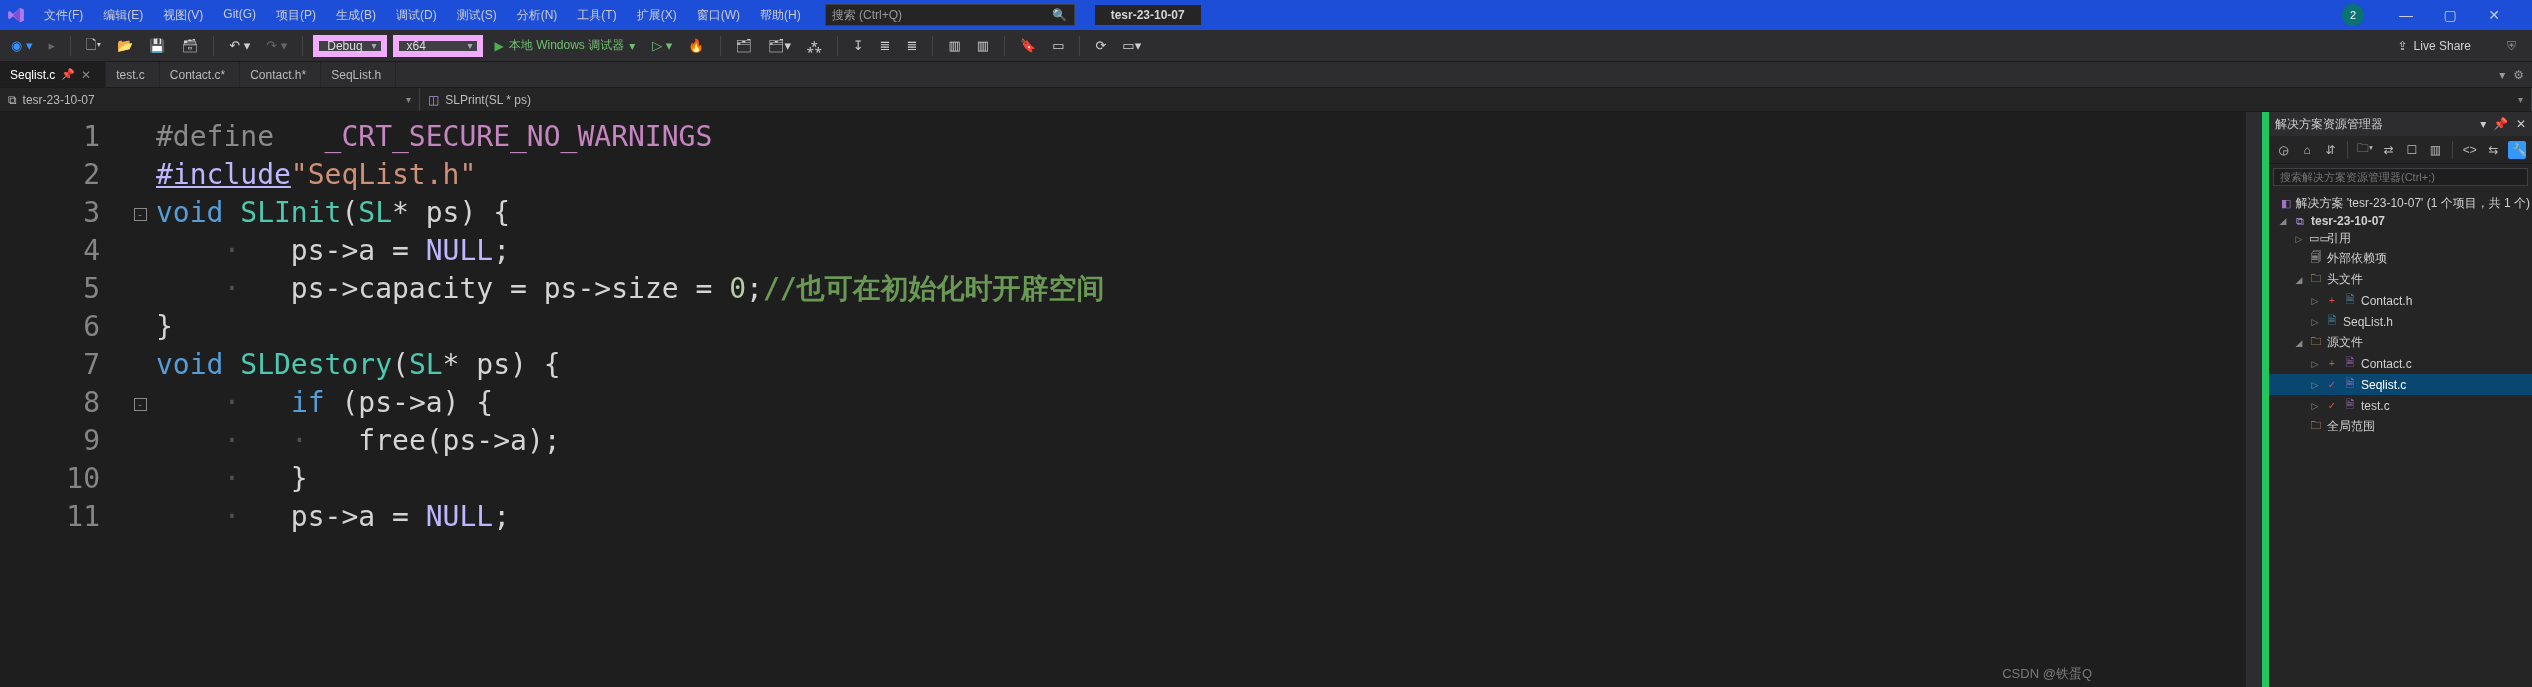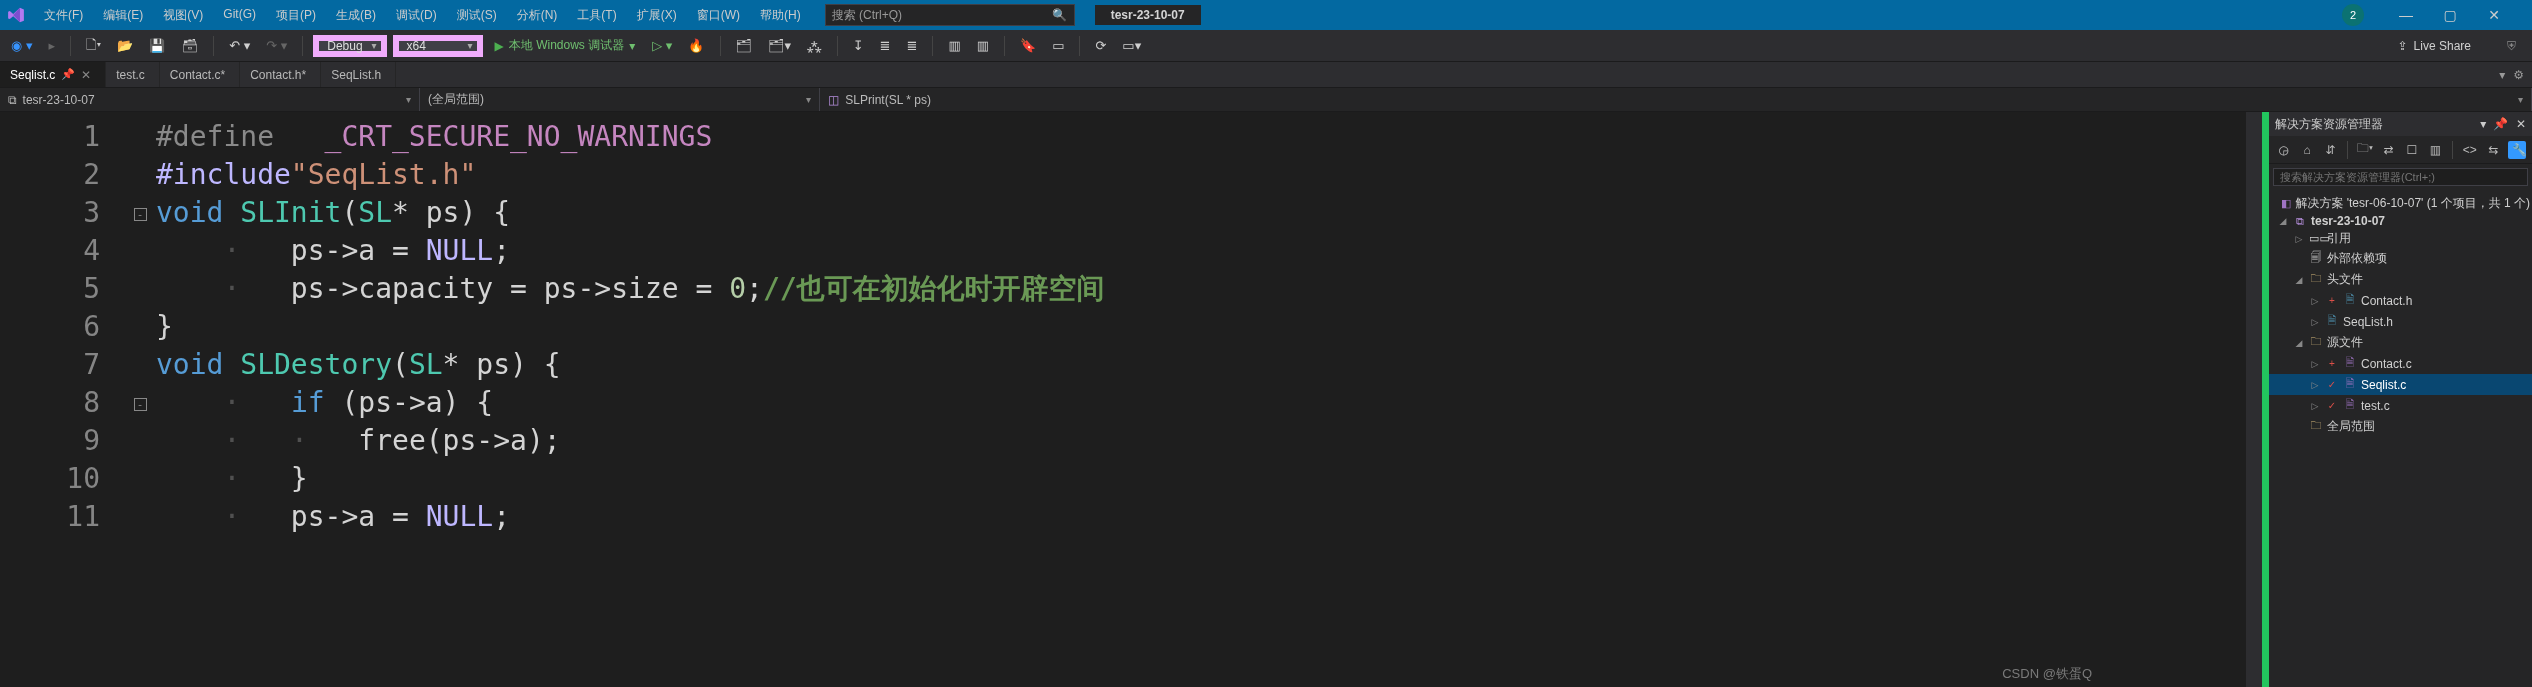--- a/index.html
+++ b/index.html
@@ -10,21 +10,21 @@
     font-size: 12px;
     width: 2532px;
     height: 687px;
     overflow: hidden;
     display: flex;
     flex-direction: column;
   }
   
   .title-row {
     height: 30px;
-    background: #0369a1;
+    background: #1d4ed8;
     display: flex;
     align-items: center;
     padding: 0 6px;
   }
   .vs-logo {
     width: 20px; height: 20px;
     display: inline-flex; align-items:center; justify-content:center;
     margin-right: 8px;
   }
   .menu-bar { display: flex; }
@@ -139,21 +139,21 @@
     flex:1;
     font-family:Consolas,monospace;
     font-size:28px;
     line-height:38px;
     padding:6px 0 16px 6px;
     white-space:pre;
     color:#d4d4d4;
     position:relative;
   }
   .c-kw{color:#569cd6;}
-  .c-mac{color:#beb7ff;}
+  .c-mac{color:#beb7ff;text-decoration:underline;}
   .c-type{color:#4ec9b0;}
   .c-upper{color:#c586c0;}
   .c-str{color:#ce9178;}
   .c-def{color:#8a8a8a;}
   .c-num{color:#b5cea8;}
   .c-comment{color:#6a9955;font-weight:bold;}
   .c-dim{color:#505050;}
   .c-null{color:#beb7ff;}
   .scroll-track{width:16px;background:#2d2d30;}
   
@@ -295,23 +295,20 @@
     <span>▾</span>
     <span>⚙</span>
   </div>
 </div>
 
 <div class="nav-row">
   <div class="nav-combo first">
     <span>⧉</span>
     <span>tesr-23-10-07</span>
   </div>
-  <div class="nav-combo mid">
-    <span>(全局范围)</span>
-  </div>
   <div class="nav-combo last">
     <span class="cube">◫</span>
     <span>SLPrint(SL * ps)</span>
   </div>
 </div>
 
 <div class="main-area">
   <div class="editor-col">
     <div class="gutter" id="gutter">
         <div>1</div>
@@ -366,21 +363,21 @@
       <span class="ico">&lt;&gt;</span>
       <span class="ico">⇆</span>
       <span class="ico wrench">🔧</span>
     </div>
     <input class="sol-search" placeholder="搜索解决方案资源管理器(Ctrl+;)" style="">
     <div class="tree" id="sol-tree">
         <div class="tree-row">
           <span class="indent" style="width: 0px;"></span>
           <span class="tw"></span>
           <span class="ficon sln">◧</span>
-          <span>解决方案 'tesr-06-10-07' (1 个项目，共 1 个)</span>
+          <span>解决方案 'tesr-23-10-07' (1 个项目，共 1 个)</span>
         </div>
         <div class="tree-row">
           <span class="indent" style="width: 0px;"></span>
           <span class="tw">◢</span>
           <span class="ficon proj">⧉</span>
           <span style="font-weight: bold;">tesr-23-10-07</span>
         </div>
         <div class="tree-row">
           <span class="indent" style="width: 16px;"></span>
           <span class="tw">▷</span>

